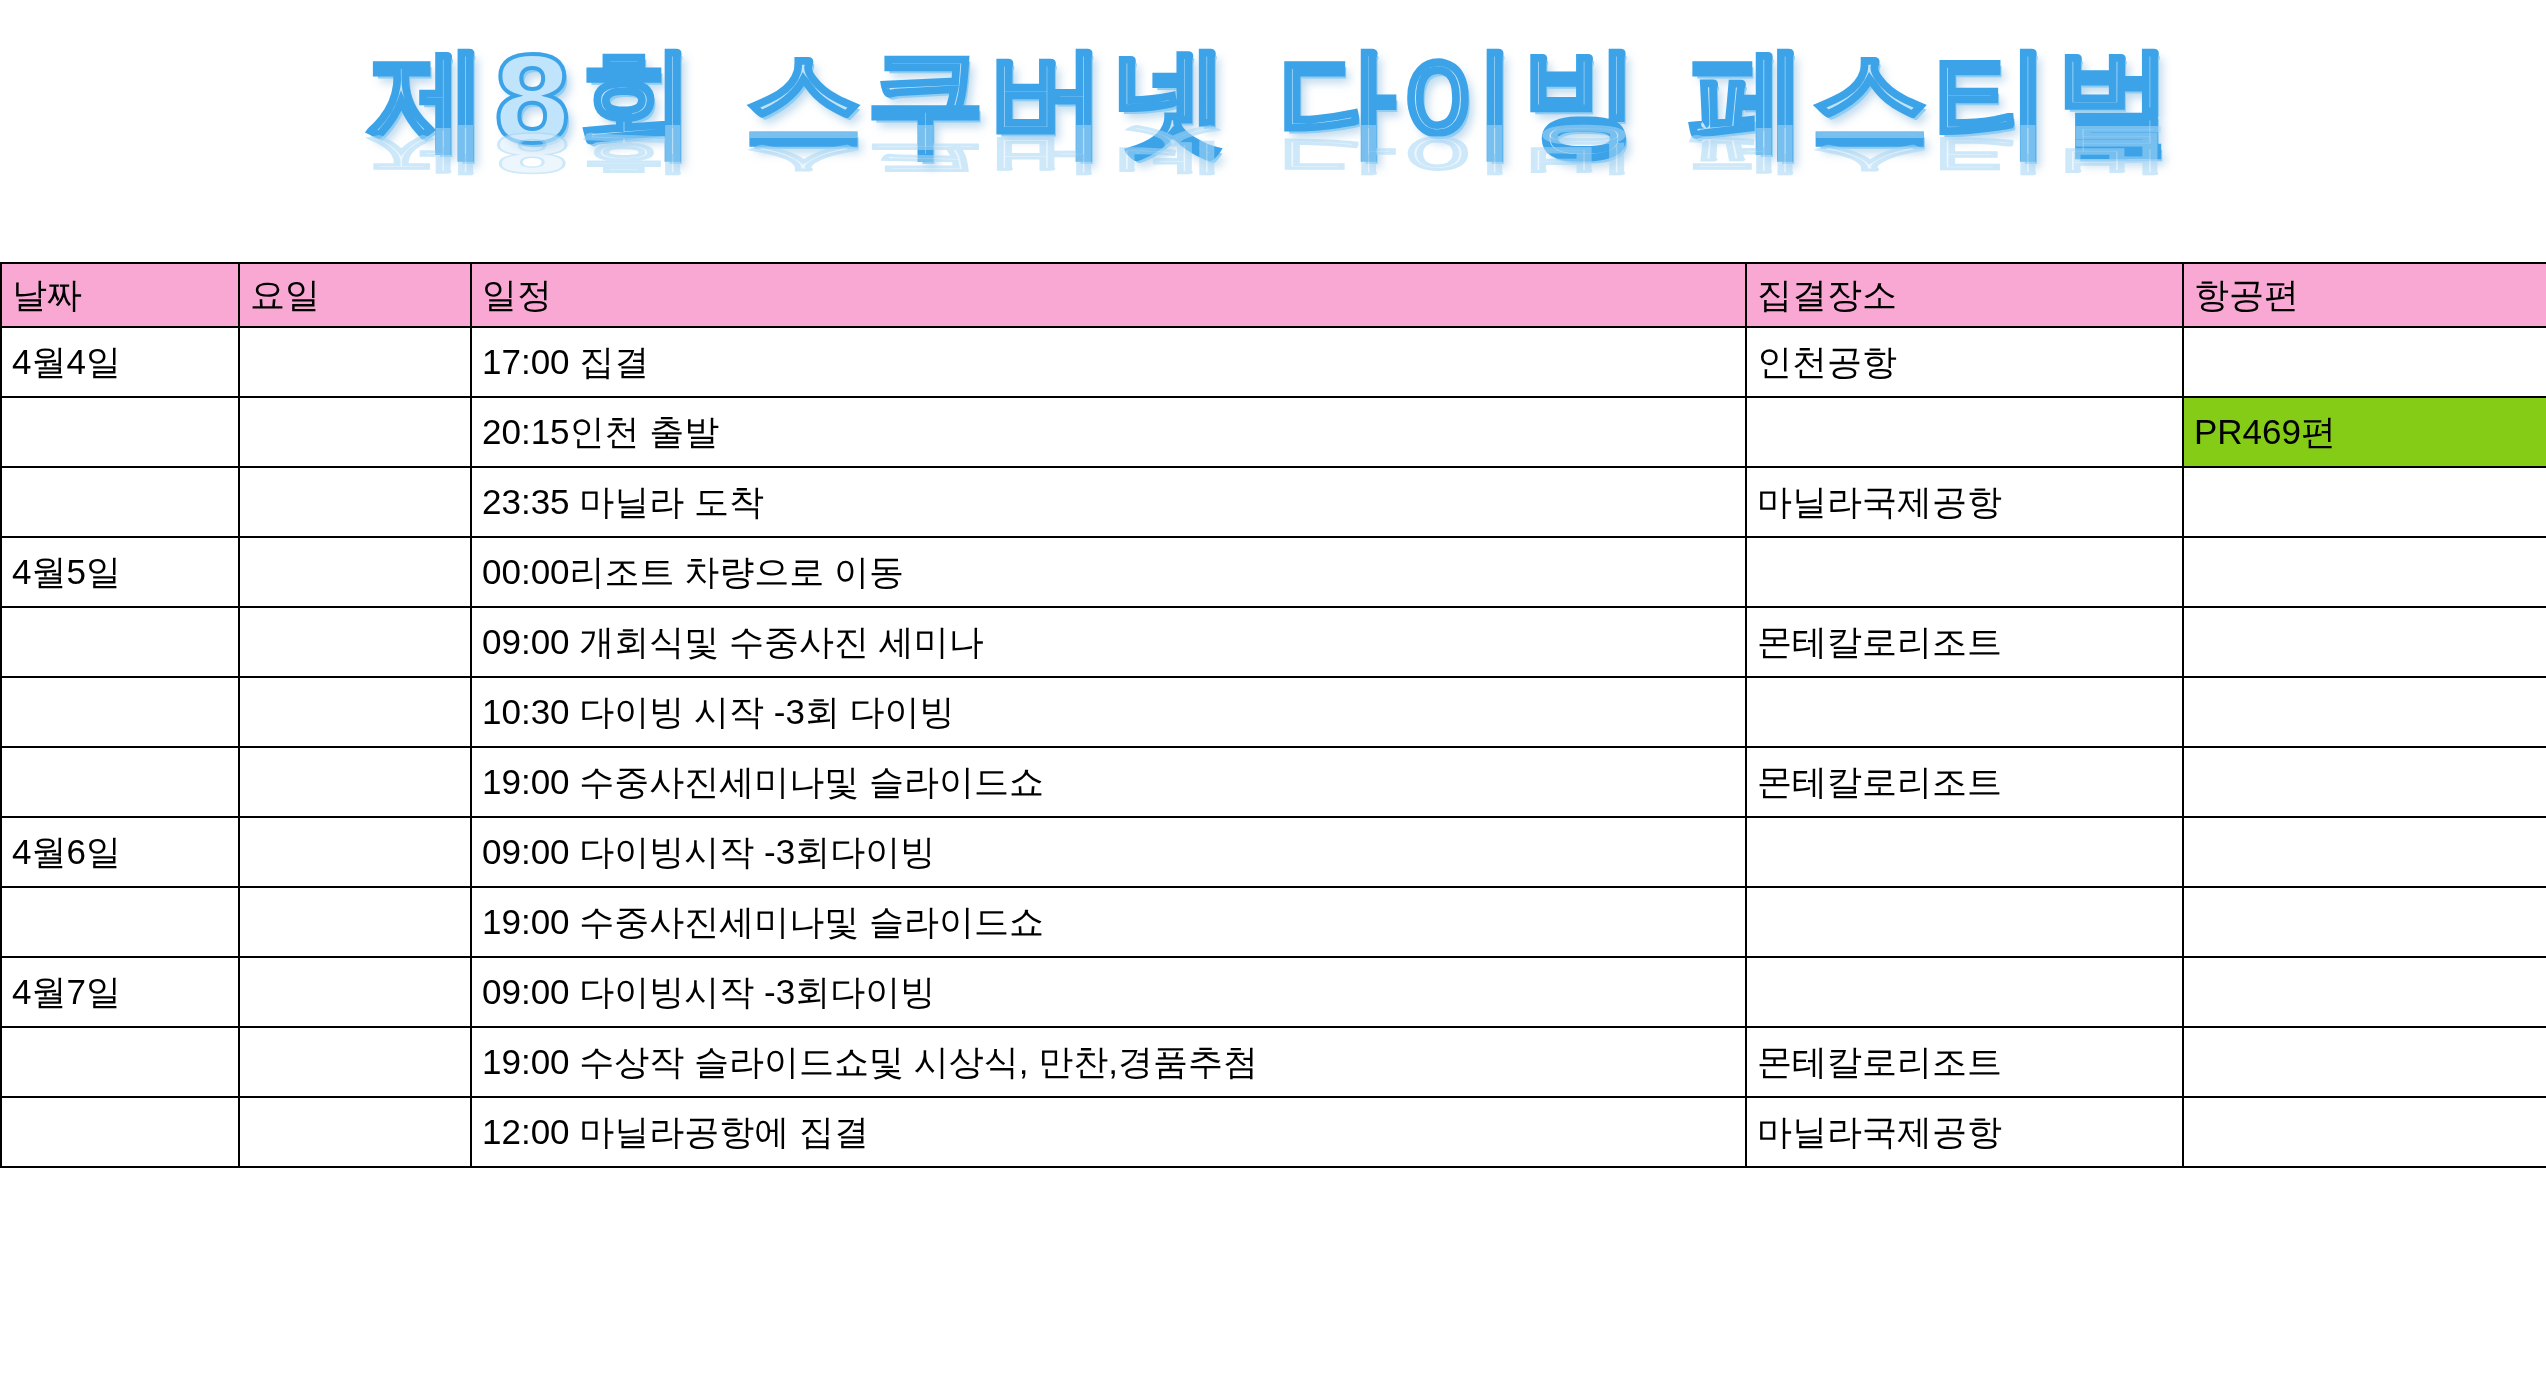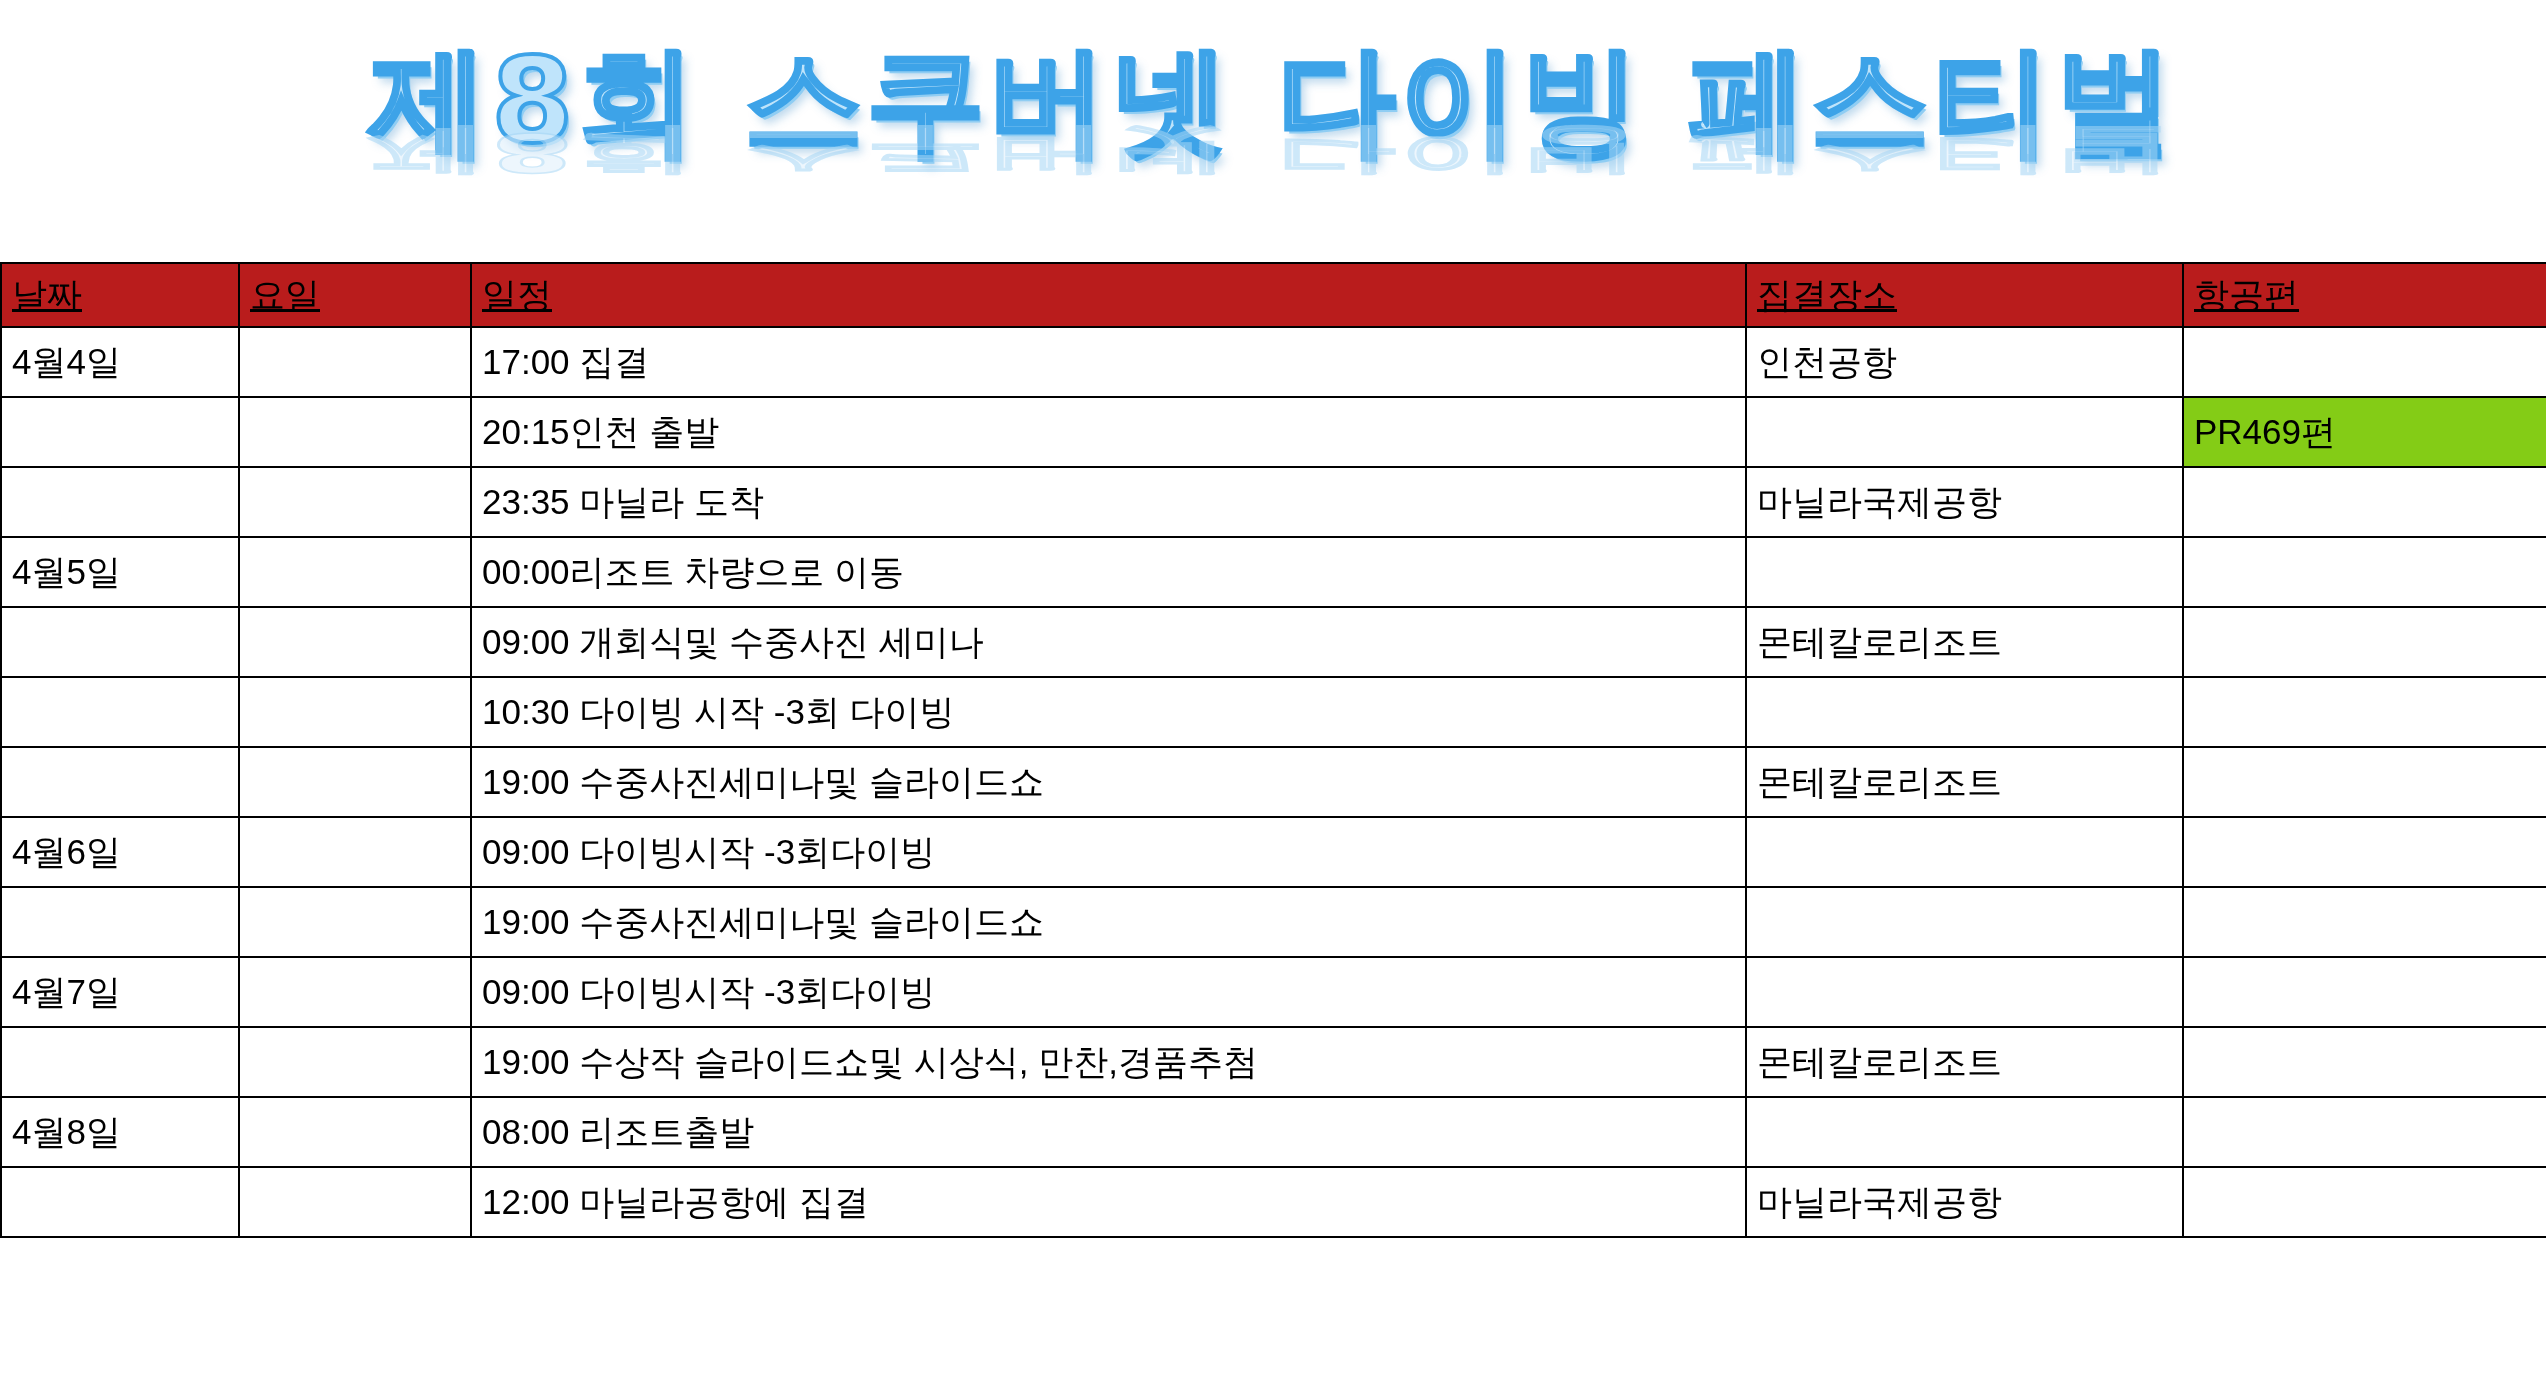--- a/index.html
+++ b/index.html
@@ -86,24 +86,23 @@
     line-height: 1.1;
     height: 68px;
     padding: 0 6px 0 10px;
     text-align: left;
     vertical-align: middle;
     color: #000000;
     white-space: nowrap;
     overflow: hidden;
   }
   table.schedule thead th {
-    background: #b91c1c;
+    background: #f9a8d4;
     height: 62px;
     font-weight: normal;
-    text-decoration: underline;
   }
   td.flight-hl {
     background: #84cc16;
   }
   td.empty { }
 </style>
 </head>
 <body>
 
 <div class="page">
@@ -202,27 +201,20 @@
           <td class="empty"></td>
         </tr>
         <tr>
           <td class="empty"></td>
           <td class="empty"></td>
           <td>19:00 수상작 슬라이드쇼및 시상식, 만찬,경품추첨</td>
           <td>몬테칼로리조트</td>
           <td class="empty"></td>
         </tr>
         <tr>
-          <td>4월8일</td>
-          <td class="empty"></td>
-          <td>08:00 리조트출발</td>
-          <td class="empty"></td>
-          <td class="empty"></td>
-        </tr>
-        <tr>
           <td class="empty"></td>
           <td class="empty"></td>
           <td>12:00 마닐라공항에 집결</td>
           <td>마닐라국제공항</td>
           <td class="empty"></td>
         </tr>
       </tbody>
   </table>
 
 </div>

